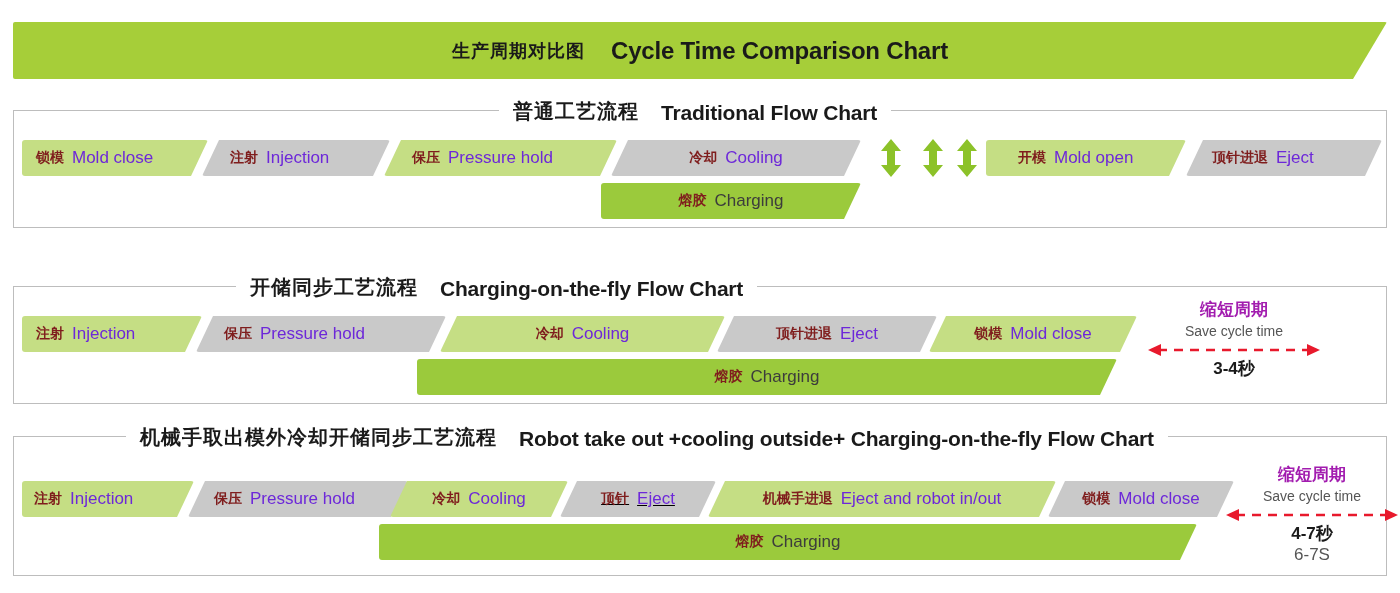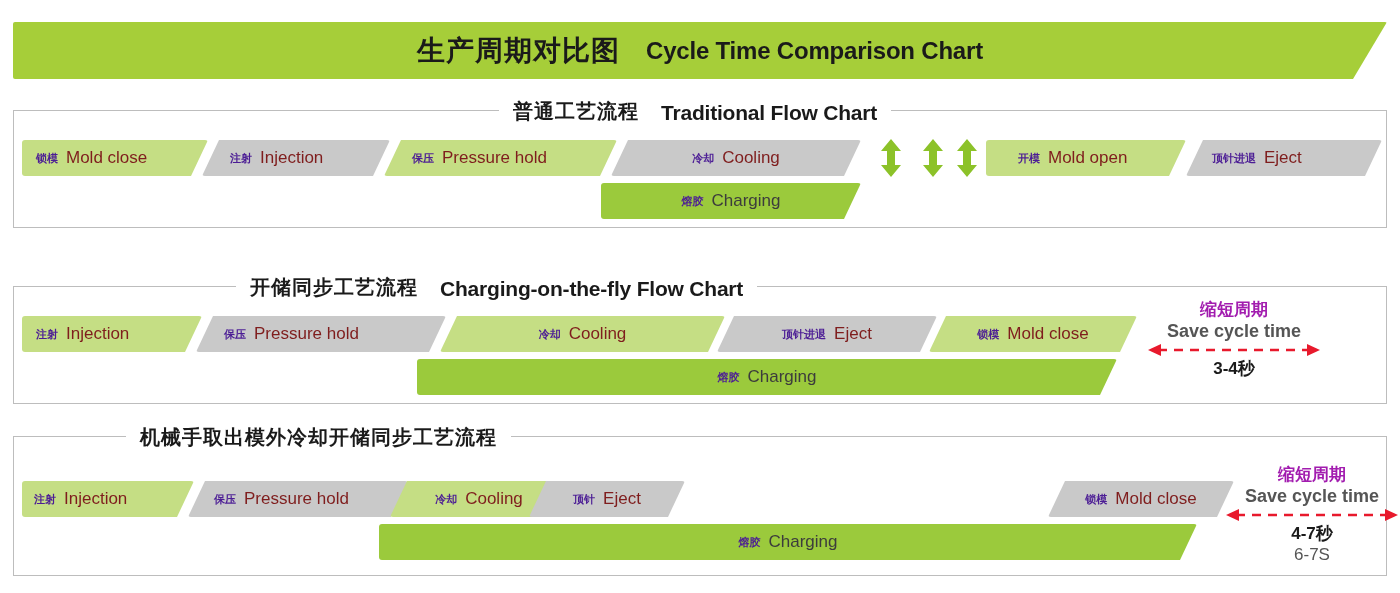--- a/index.html
+++ b/index.html
@@ -33,21 +33,21 @@
     width: 1374px;
     height: 57px;
     display: flex;
     align-items: center;
     justify-content: center;
     gap: 26px;
     color: #1a1a1a;
     white-space: nowrap;
   }
   .banner-cn {
-    font-size: 28px;
+    font-size: 18px;
     font-weight: 700;
     letter-spacing: 1px;
   }
   .banner-en {
     font-size: 24px;
     font-weight: 700;
     letter-spacing: -0.2px;
   }
 
   
@@ -112,28 +112,28 @@
     clip-path: polygon(0 0, 100% 0, calc(100% - 17px) 100%, 0 100%);
   }
   .bar.skewboth {
     clip-path: polygon(17px 0, 100% 0, calc(100% - 17px) 100%, 0 100%);
   }
   .bar.green  { background: #C5DE84; }
   .bar.gray   { background: #C9C9C9; }
   .bar.dgreen { background: #9BCA3C; }
 
   .bar .cn {
-    font-size: 11px;
-    font-weight: 700;
-    color: #4c1d95;
+    font-size: 14px;
+    font-weight: 700;
+    color: #7f1d1d;
   }
   .bar .en {
     font-size: 17px;
     font-weight: 400;
-    color: #7f1d1d;
+    color: #6d28d9;
   }
   .bar.center {
     justify-content: center;
   }
 
   
   .dblarrow {
     position: absolute;
     width: 22px;
     height: 38px;
@@ -147,22 +147,22 @@
     text-align: center;
     white-space: nowrap;
   }
   .save .s-cn {
     font-size: 17px;
     font-weight: 700;
     color: #a21caf;
     line-height: 21px;
   }
   .save .s-en {
-    font-size: 18px;
-    font-weight: 700;
+    font-size: 14px;
+    font-weight: 400;
     color: #555555;
     line-height: 22px;
   }
   .save .s-arrow {
     height: 16px;
     position: relative;
   }
   .save .s-val-cn {
     font-size: 17px;
     font-weight: 700;
@@ -286,38 +286,43 @@
         </svg>
       </div>
       <div class="s-val-cn">3-4秒</div>
     </div>
   </div>
 </div>
 
 <div class="section sec3">
   <div class="legend legend-3">
     <span class="legend-cn">机械手取出模外冷却开储同步工艺流程</span>
+    <span class="legend-en">Robot take out +cooling outside+ Charging-on-the-fly Flow Chart</span>
   </div>
 
   <div class="barrow">
     <div class="bar green skew" style="left:8px; top:44px; width:172px; padding-left:12px;">
       <span class="cn">注射</span>
       <span class="en">Injection</span>
     </div>
     <div class="bar gray skewboth" style="left:174px; top:44px; width:220px; padding-left:26px;">
       <span class="cn">保压</span>
       <span class="en">Pressure hold</span>
     </div>
     <div class="bar green skewboth center" style="left:376px; top:44px; width:178px;">
       <span class="cn">冷却</span>
       <span class="en">Cooling</span>
     </div>
-    <div class="bar gray skewboth center" style="left:515px; top:44px; width:156px;">
+    <div class="bar gray skewboth center" style="left:546px; top:44px; width:156px;text-decoration:underline;">
       <span class="cn">顶针</span>
       <span class="en">Eject</span>
+    </div>
+    <div class="bar green skewboth center" style="left:694px; top:44px; width:348px;">
+      <span class="cn">机械手进退</span>
+      <span class="en">Eject and robot in/out</span>
     </div>
     <div class="bar gray skewboth center" style="left:1034px; top:44px; width:186px;">
       <span class="cn">锁模</span>
       <span class="en">Mold close</span>
     </div>
 
     <div class="bar dgreen skew center" style="left:365px; top:87px; width:818px;">
       <span class="cn">熔胶</span>
       <span class="en" style="color:#3c3c3c;">Charging</span>
     </div>

